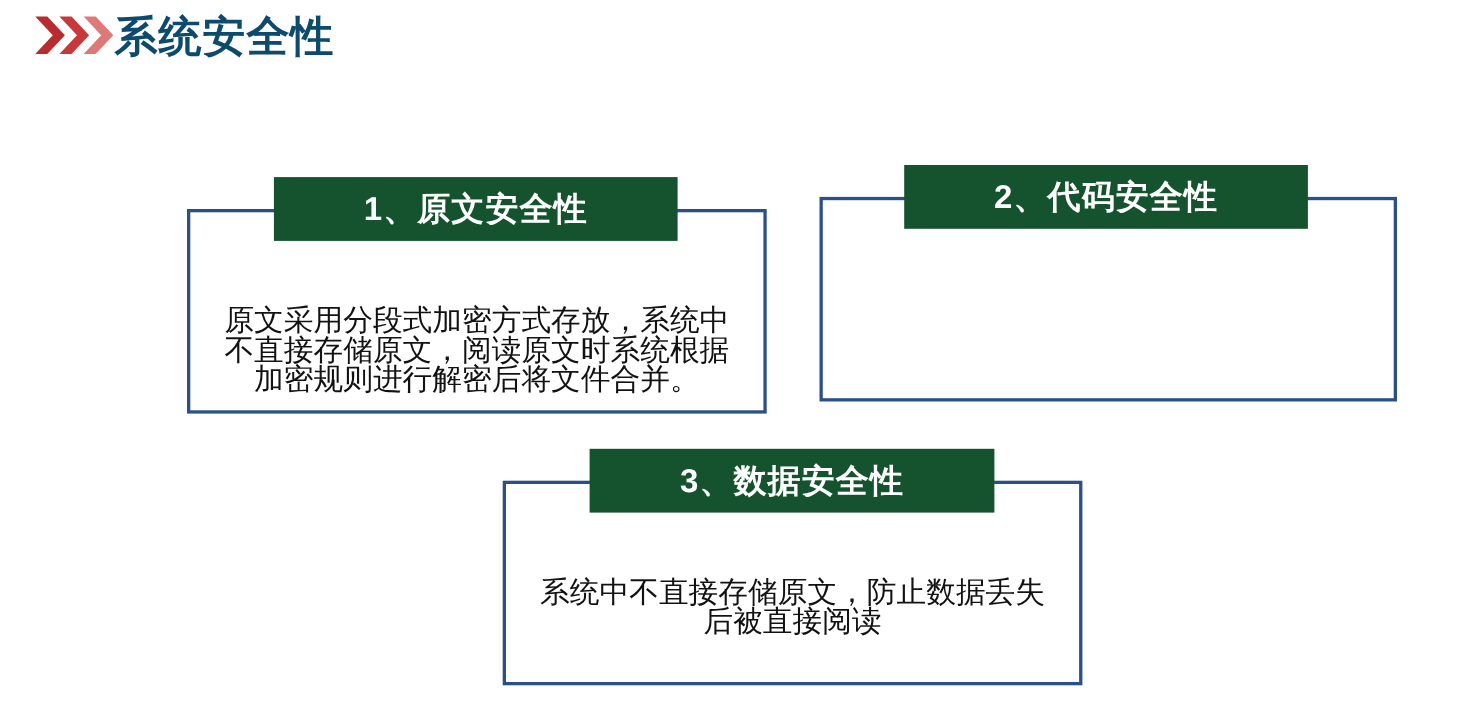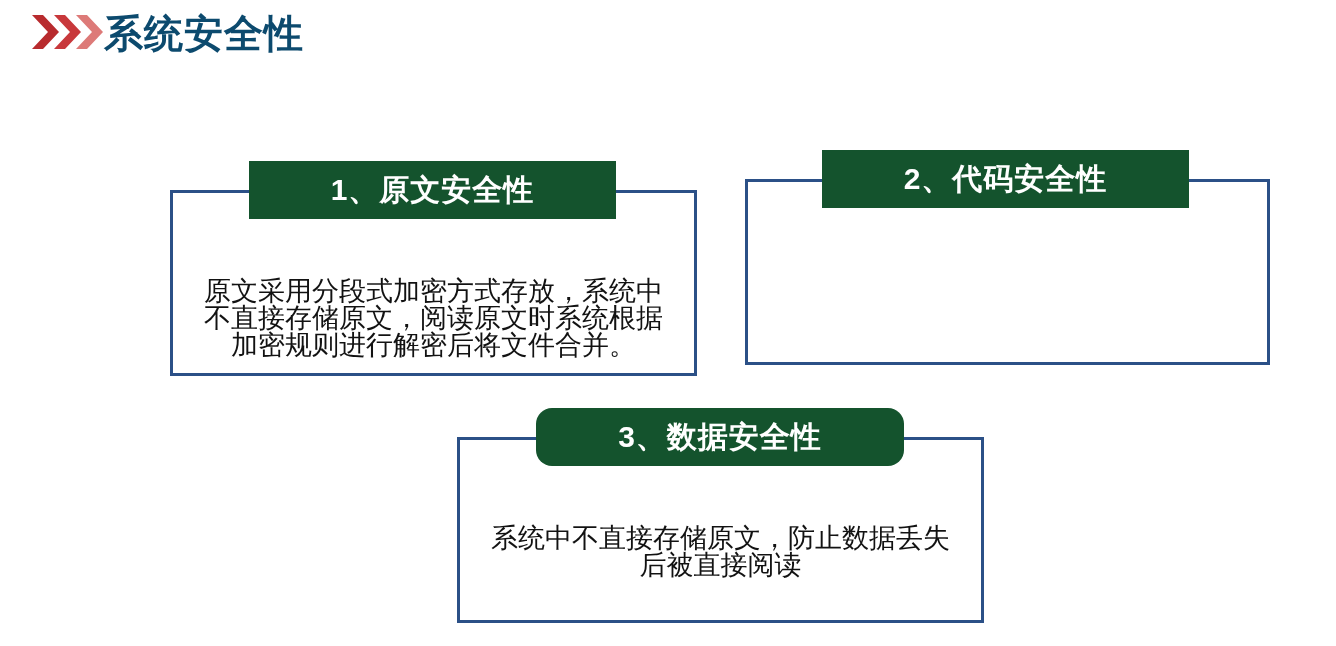--- a/index.html
+++ b/index.html
@@ -91,21 +91,21 @@
   #card-1 .card-banner { left: 79px; width: 367px; }
   #card-1 .card-body { top: 98px; }
 
   
   #card-2 { left: 745px; top: 150px; width: 525px; height: 215px; }
   #card-2 .card-banner { left: 77px; width: 367px; }
   #card-2 .card-body { top: 98px; }
 
   
   #card-3 { left: 457px; top: 408px; width: 527px; height: 215px; }
-  #card-3 .card-banner { left: 79px; width: 368px; border-radius: 16px; }
+  #card-3 .card-banner { left: 79px; width: 368px; }
   #card-3 .card-body { top: 98px; }
 </style>
 </head>
 <body>
 
 <div id="slide-header">
 
   <div id="chevron-group">
     <svg width="74" height="38" viewBox="0 0 74 38" xmlns="http://www.w3.org/2000/svg">
       <polygon points="0,2 11,2 27,19 11,36 0,36 16,19" fill="#b82b2e"></polygon>

